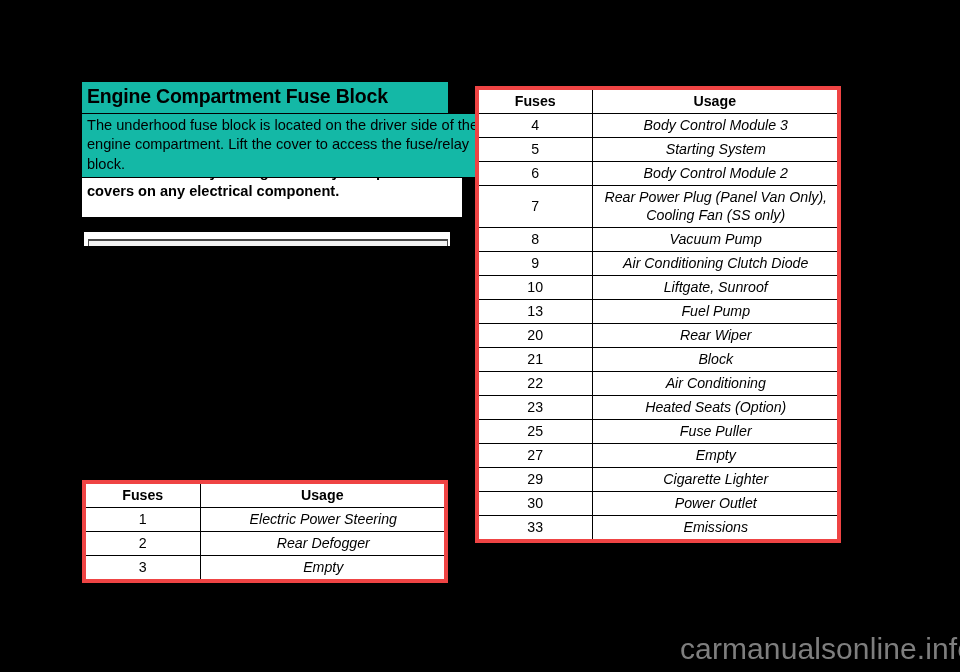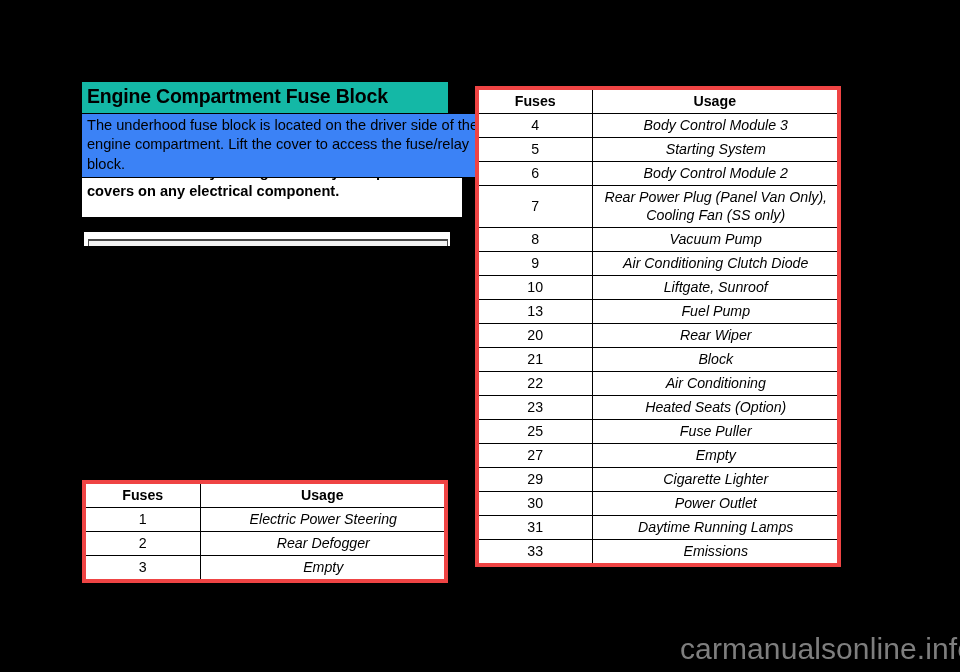--- a/index.html
+++ b/index.html
@@ -46,21 +46,21 @@
     letter-spacing: -0.2px;
     color: #000000;
     white-space: nowrap;
   }
 
   .intro-box {
     position: absolute;
     left: 0;
     top: 32px;
     width: 412px;
-    background: #3b82f6;
+    background: #14b8a6;
     padding: 2px 5px 3px 5px;
   }
   .intro-box .body-text {
     font-size: 14.6px;
     line-height: 19.3px;
     color: #000000;
   }
 
   
   .caution-box {
@@ -300,24 +300,20 @@
           </tr>
           <tr>
             <td class="col-fuse">29</td>
             <td class="col-usage">Cigarette Lighter</td>
           </tr>
           <tr>
             <td class="col-fuse">30</td>
             <td class="col-usage">Power Outlet</td>
           </tr>
           <tr>
-            <td class="col-fuse">31</td>
-            <td class="col-usage">Daytime Running Lamps</td>
-          </tr>
-          <tr>
             <td class="col-fuse">33</td>
             <td class="col-usage">Emissions</td>
           </tr>
         </tbody>
     </table>
   </div>
 
   <div id="watermark" style="color: rgb(126, 126, 126);">carmanualsonline.info</div>
 
 </div>

